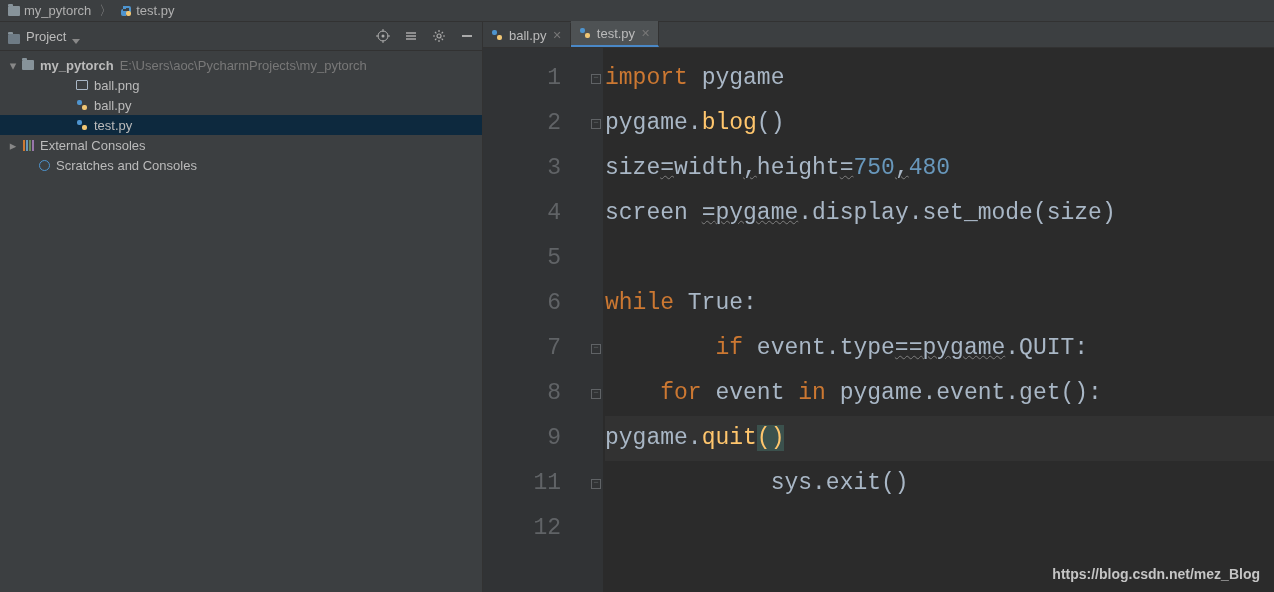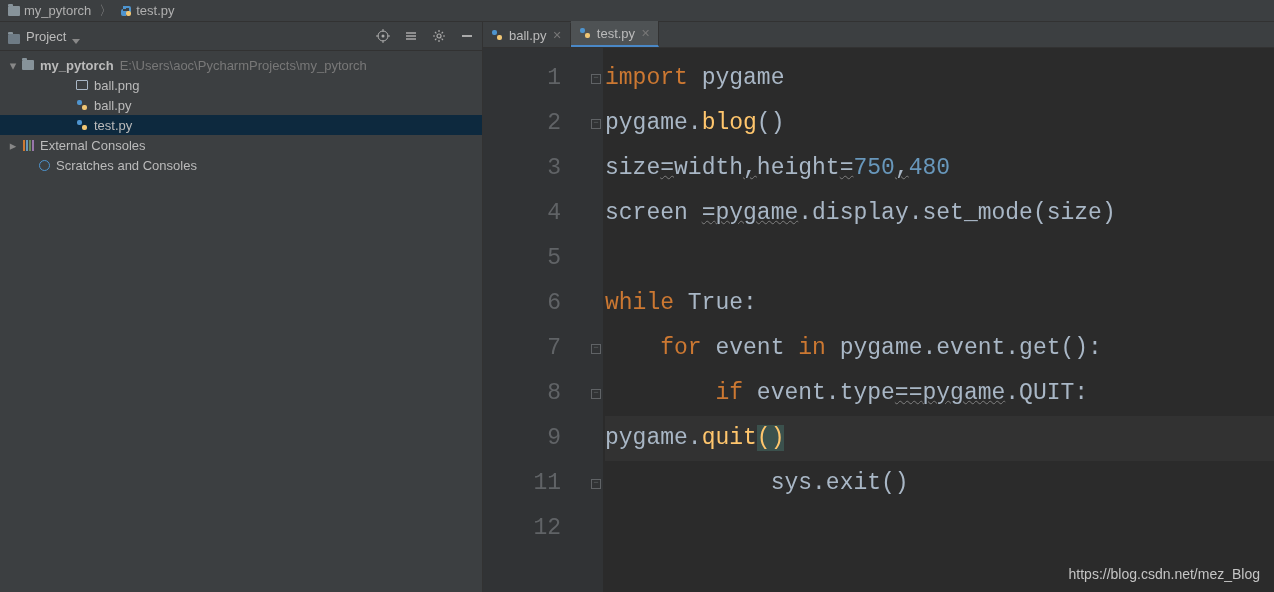--- a/index.html
+++ b/index.html
@@ -84,21 +84,21 @@
     .code-col { flex: 1; padding-left: 2px; padding-top: 8px; background: #2b2b2b; position: relative; }
     .code-line { height: 45px; white-space: pre; }
     .code-line.current { background: #323232; }
     .kw { color: #cc7832; }
     .ident { color: #a9b7c6; }
     .num { color: #6897bb; }
     .func { color: #ffc66d; }
     .punct { color: #a9b7c6; }
     .wavy { text-decoration: underline wavy #808080; text-decoration-thickness: 1px; }
     .hl-paren { background: #3b514d; color: #ffc66d; }
-    .watermark { position: absolute; bottom: 10px; right: 14px; color: #c5c5c5; font-size: 14px; font-family: Arial, sans-serif; }
+    .watermark { position: absolute; bottom: 10px; right: 14px; color: #c5c5c5; font-size: 14px; font-family: Arial, sans-serif; font-weight: bold; }
     svg { display: block; }
   </style>
 </head>
 <body>
 
 <div class="breadcrumb">
   <span class="breadcrumb-item">
     <span class="folder-icon"></span>
     <span>my_pytorch</span>
   </span>
@@ -272,22 +272,22 @@
         <div class="fold-mark"></div>
         <div class="fold-mark"></div>
       </div>
       <div class="code-col">
         <div class="code-line"><span class="kw">import</span><span class="ident"> pygame</span></div>
         <div class="code-line"><span class="ident">pygame.</span><span class="func">blog</span><span class="punct">()</span></div>
         <div class="code-line"><span class="ident">size</span><span class="wavy punct">=</span><span class="ident">width</span><span class="wavy punct">,</span><span class="ident">height</span><span class="wavy punct">=</span><span class="num">750</span><span class="wavy punct">,</span><span class="num">480</span></div>
         <div class="code-line"><span class="ident">screen </span><span class="wavy punct">=</span><span class="wavy ident">pygame</span><span class="ident">.display.set_mode(size)</span></div>
         <div class="code-line"></div>
         <div class="code-line"><span class="kw">while</span><span class="ident"> True:</span></div>
+        <div class="code-line"><span class="ident">        </span><span class="kw">if</span><span class="ident"> event.type</span><span class="wavy punct">==</span><span class="wavy ident">pygame</span><span class="ident">.QUIT:</span></div>
         <div class="code-line"><span class="ident">    </span><span class="kw">for</span><span class="ident"> event </span><span class="kw">in</span><span class="ident"> pygame.event.get():</span></div>
-        <div class="code-line"><span class="ident">        </span><span class="kw">if</span><span class="ident"> event.type</span><span class="wavy punct">==</span><span class="wavy ident">pygame</span><span class="ident">.QUIT:</span></div>
         <div class="code-line current"><span class="ident">pygame.</span><span class="func">quit</span><span class="hl-paren">(</span><span class="hl-paren">)</span></div>
         <div class="code-line"><span class="ident">            </span><span class="ident">sys.exit()</span></div>
         <div class="code-line"></div>
       </div>
     </div>
   </div>
 </div>
 
 <div class="watermark">https://blog.csdn.net/mez_Blog</div>
 

